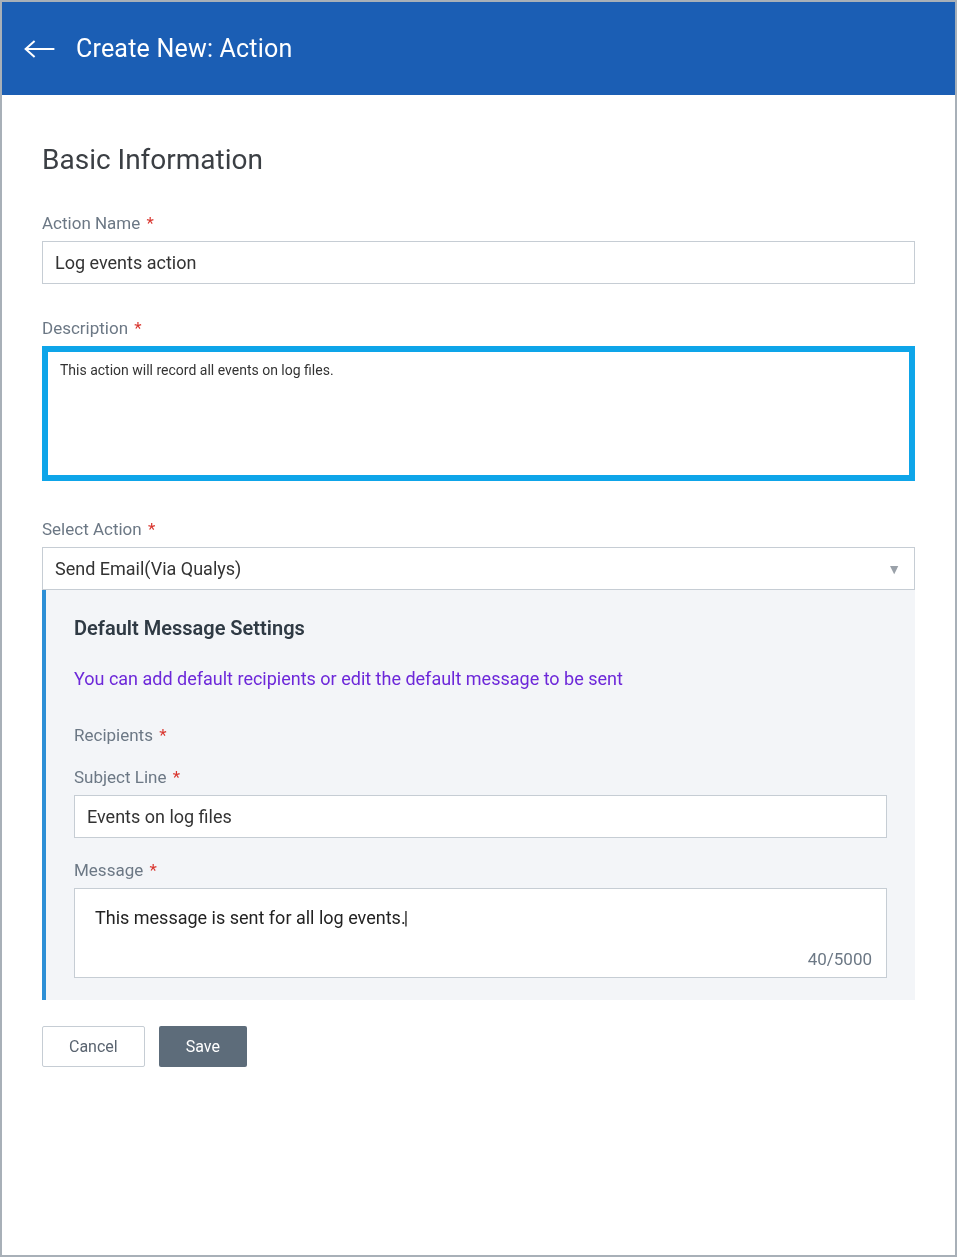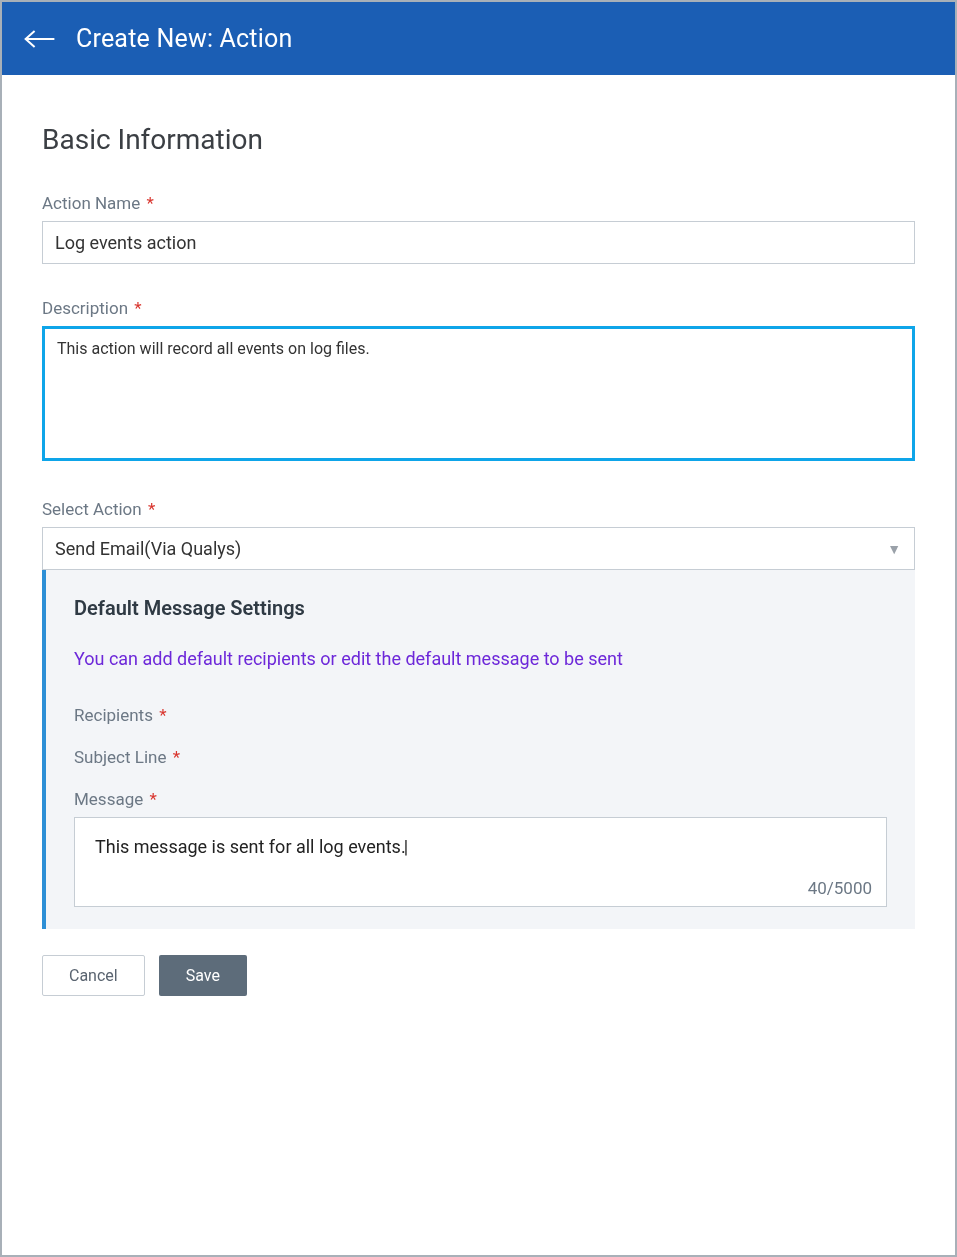--- a/index.html
+++ b/index.html
@@ -14,21 +14,21 @@
       height: 1257px;
       border: 2px solid #a8b0b8;
       display: flex;
       flex-direction: column;
     }
     .header-bar {
       background: #1b5eb4;
       color: #fff;
       display: flex;
       align-items: center;
-      padding: 22px 20px;
+      padding: 32px 20px;
       gap: 18px;
     }
     .back-arrow {
       display: inline-flex;
       align-items: center;
       justify-content: center;
       cursor: pointer;
     }
     .back-arrow svg {
       width: 36px;
@@ -72,23 +72,23 @@
       border: 1px solid #c6cdd4;
       padding: 10px 12px;
       font-size: 18px;
       color: #333;
       font-family: inherit;
       outline: none;
       background: #fff;
     }
     .textarea-input {
       width: 100%;
-      border: 3px solid #0ea5e9;
+      border: 6px solid #0ea5e9;
       padding: 10px 12px;
-      font-size: 16px;
+      font-size: 14px;
       color: #333;
       font-family: inherit;
       outline: none;
       resize: none;
       background: #fff;
     }
     .description-area {
       height: 135px;
     }
     .select-wrapper {
@@ -244,20 +244,21 @@
         <span>Recipients</span>
         <span class="required">*</span>
       </label>
     </div>
 
     <div class="field-group-panel">
       <label class="field-label">
         <span>Subject Line</span>
         <span class="required">*</span>
       </label>
+      <input type="text" class="text-input" value="Events on log files" style="">
     </div>
 
     <div class="field-group-panel" style="margin-bottom:8px;">
       <label class="field-label">
         <span>Message</span>
         <span class="required">*</span>
       </label>
       <div class="message-area">
         <span class="message-text cursor-bar">This message is sent for all log events.</span>
         <span class="char-count">40/5000</span>

